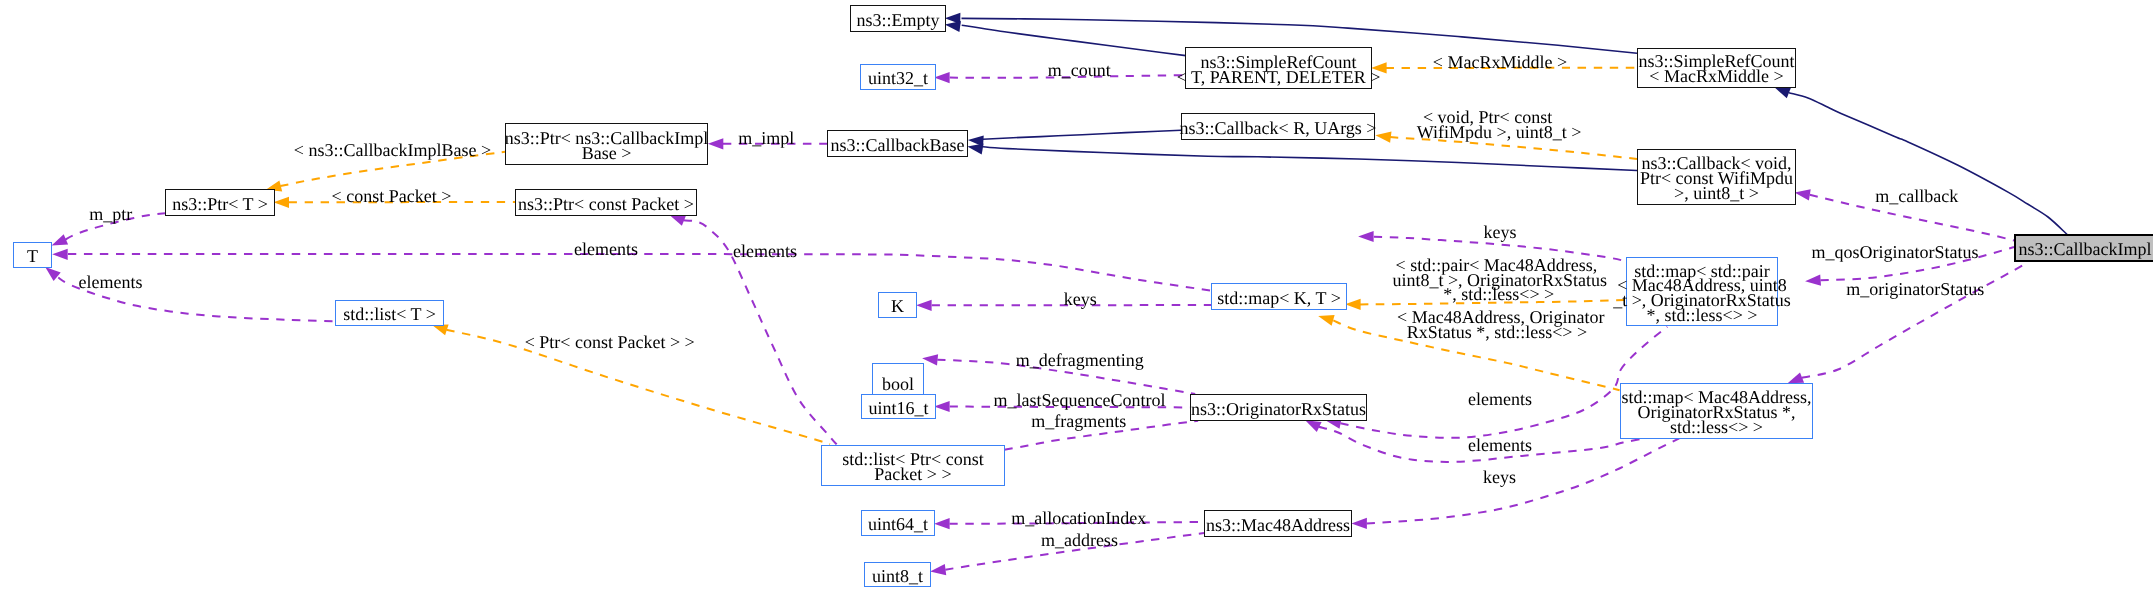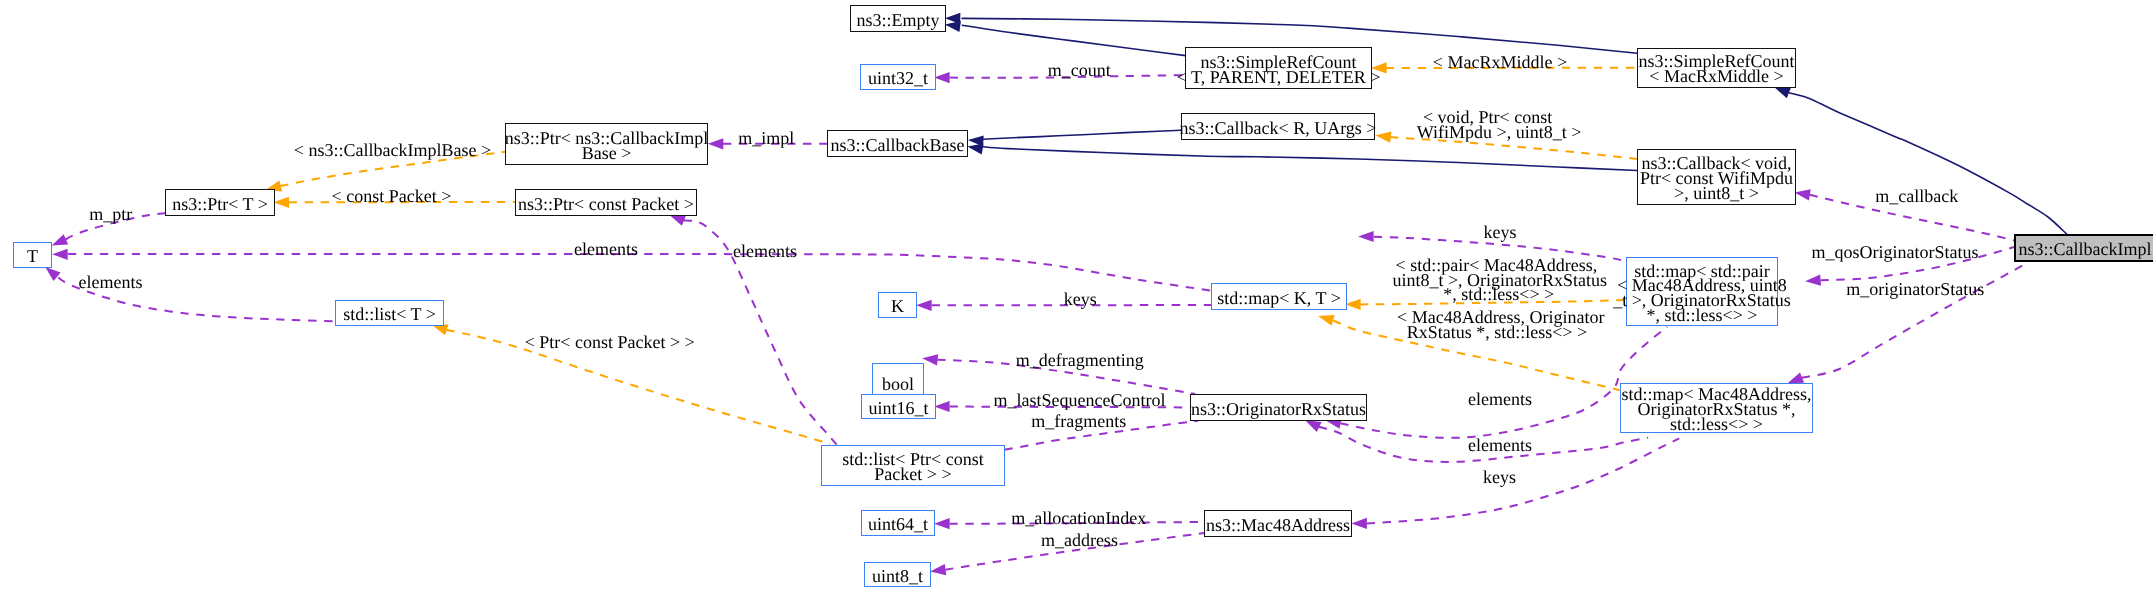--- a/index.html
+++ b/index.html
@@ -136,21 +136,21 @@
     </div>
   <div class="node undoc" style="left:1203.0px;top:283px;width:136.0px;height:27.0px">
       <div class="nt"><span class="ln">std::map&lt; K, T &gt;</span></div>
     </div>
   <div class="node undoc" style="left:327.0px;top:300.0px;width:109.0px;height:26.0px">
       <div class="nt"><span class="ln">std::list&lt; T &gt;</span></div>
     </div>
   <div class="node undoc" style="left:864.0px;top:363px;width:52.0px;height:40px">
       <div class="nt"><span class="ln">bool</span></div>
     </div>
-  <div class="node undoc" style="left:1612.0px;top:383.0px;width:193.0px;height:50px">
+  <div class="node undoc" style="left:1612.0px;top:383.0px;width:193.0px;height:56px">
       <div class="nt"><span class="ln">std::map&lt; Mac48Address,</span><span class="ln">OriginatorRxStatus *,</span><span class="ln">std::less&lt;&gt; &gt;</span></div>
     </div>
   <div class="node undoc" style="left:853.0px;top:393.5px;width:75.0px;height:25.5px">
       <div class="nt"><span class="ln">uint16_t</span></div>
     </div>
   <div class="node doc" style="left:1182.0px;top:394.0px;width:177.0px;height:26.5px">
       <div class="nt"><span class="ln">ns3::OriginatorRxStatus</span></div>
     </div>
   <div class="node undoc" style="left:813.0px;top:445.0px;width:184px;height:41.0px">
       <div class="nt"><span class="ln">std::list&lt; Ptr&lt; const</span><span class="ln">Packet &gt; &gt;</span></div>

